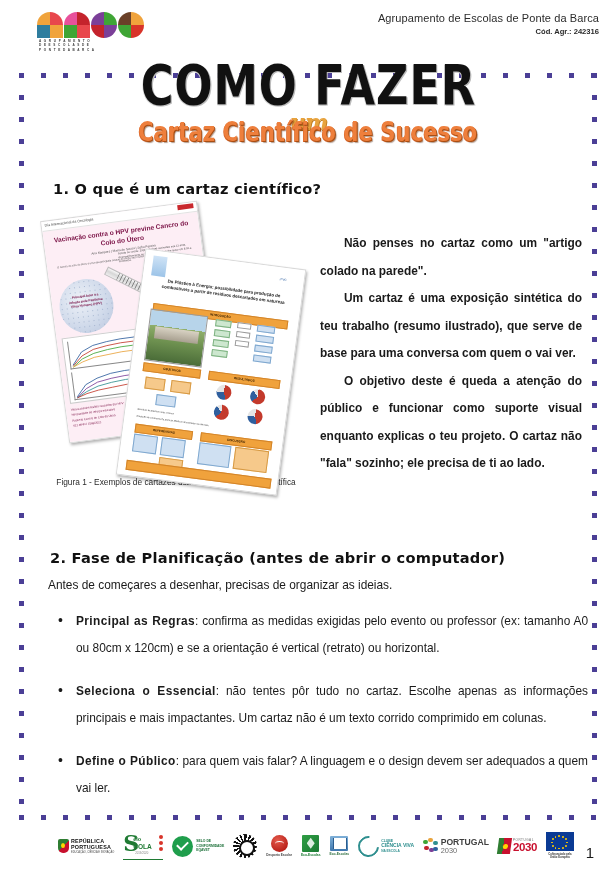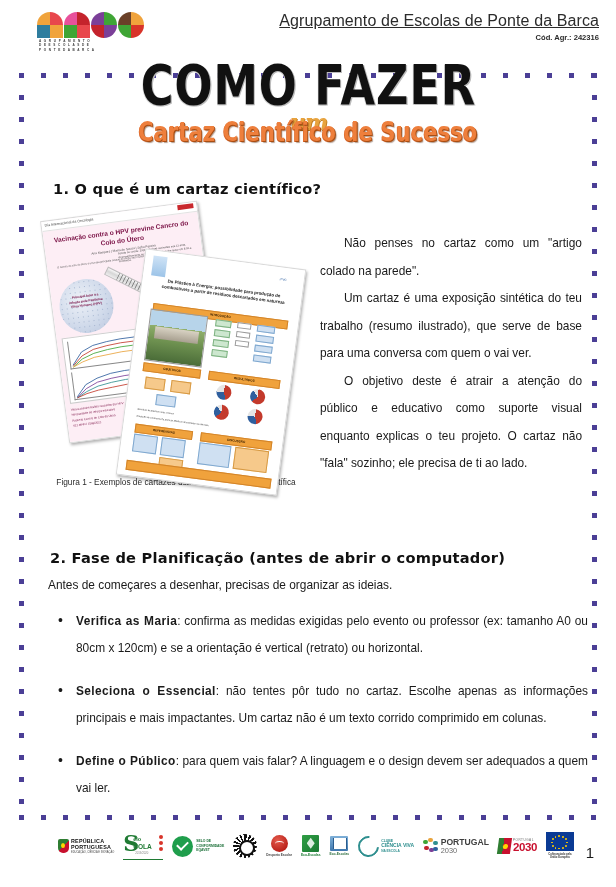--- a/index.html
+++ b/index.html
@@ -53,25 +53,24 @@
     font-weight: bold;
     font-family: "Liberation Sans", sans-serif;
   }
   .header-text {
     position: absolute;
     right: 17px;
     top: 12px;
     text-align: right;
   }
   .header-title {
-    font-size: 16px;
+    font-size: 11px;
     color: #2b2b2b;
     letter-spacing: 0.1px;
     white-space: nowrap;
-    text-decoration: underline;
   }
   .header-sub {
     font-size: 7.6px;
     color: #2b2b2b;
     margin-top: 3px;
     font-weight: bold;
   }
 
   
   .dotted-frame {
@@ -360,21 +359,21 @@
   .sec1-text {
     position: absolute;
     left: 320px;
     top: 62px;
     width: 262px;
     font-size: 11.9px;
     line-height: 27.5px;
     text-align: justify;
     color: #1a1a1a;
   }
-  .sec1-text p { margin: 0; text-indent: 24px; }
+  .sec1-text p { margin: 0; text-indent: 24px; font-weight: bold; }
 
   
   .sec2-heading {
     position: absolute;
     left: 50px;
     top: 381px;
   }
   .sec2-intro {
     position: absolute;
     left: 48px;
@@ -732,29 +731,29 @@
         <div class="pb-footer"></div>
       </div>
     </div>
   </div>
 
   <div class="fig-caption">Figura 1 - Exemplos de cartazes usados em divulgação científica</div>
 
   <div class="sec1-text">
     <p>Não penses no cartaz como um "artigo colado na parede".</p>
     <p>Um cartaz é uma exposição sintética do teu trabalho (resumo ilustrado), que serve de base para uma conversa com quem o vai ver.</p>
-    <p>O objetivo deste é atrair a atenção do público e educativo como suporte visual enquanto explicas o teu projeto. O cartaz não "fala" sozinho; ele precisa de ti ao lado.</p>
+    <p>O objetivo deste é queda a atenção do público e funcionar como suporte visual enquanto explicas o teu projeto. O cartaz não "fala" sozinho; ele precisa de ti ao lado.</p>
   </div>
 
   <div class="sec-heading sec2-heading">2. Fase de Planificação (antes de abrir o computador)</div>
   <div class="sec2-intro">Antes de começares a desenhar, precisas de organizar as ideias.</div>
 
   <div class="bullets">
     <div class="bullet">
-      <b>Verifica as Maria</b><span>: confirma as medidas exigidas pelo evento ou professor (ex: tamanho A0 ou 80cm x 120cm) e se a orientação é vertical (retrato) ou horizontal.</span>
+      <b>Principal as Regras</b><span>: confirma as medidas exigidas pelo evento ou professor (ex: tamanho A0 ou 80cm x 120cm) e se a orientação é vertical (retrato) ou horizontal.</span>
     </div>
     <div class="bullet">
       <b>Seleciona o Essencial</b><span>: não tentes pôr tudo no cartaz. Escolhe apenas as informações principais e mais impactantes. Um cartaz não é um texto corrido comprimido em colunas.</span>
     </div>
     <div class="bullet">
       <b>Define o Público</b><span>: para quem vais falar? A linguagem e o design devem ser adequados a quem vai ler.</span>
     </div>
   </div>
 </div>
 

